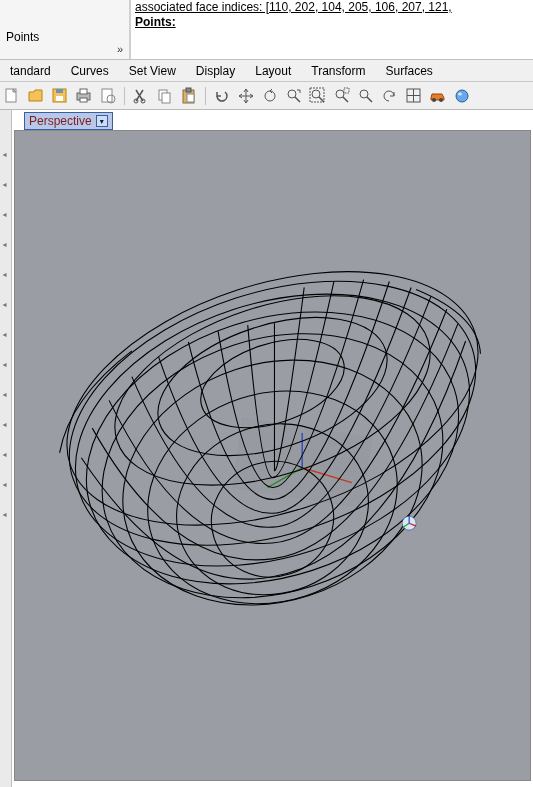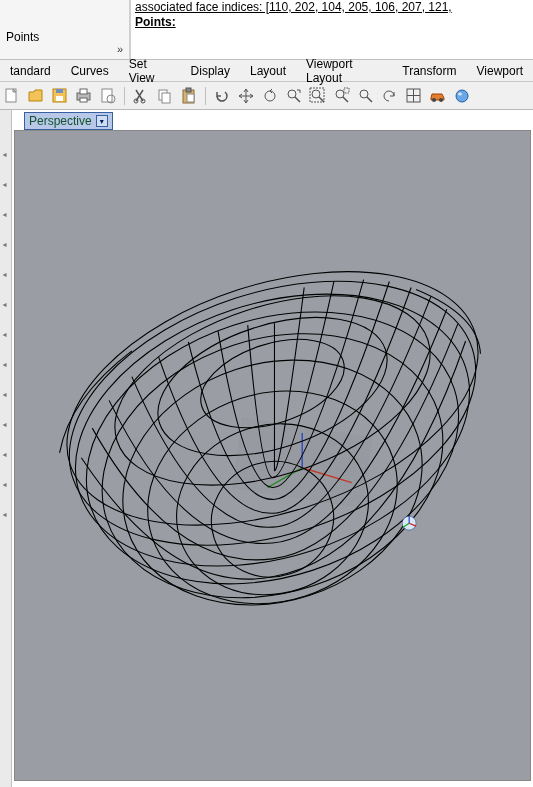--- a/index.html
+++ b/index.html
@@ -14,21 +14,21 @@
   .menubar { display: flex; align-items: center; height: 22px; background: #f0f0f0; border-bottom: 1px solid #c8c8c8; padding-left: 0; gap: 0; }
   .menubar span { padding: 3px 10px; cursor: default; }
   .toolbar { display: flex; align-items: center; height: 28px; background: #f0f0f0; border-bottom: 1px solid #b8b8b8; padding-left: 2px; gap: 4px; }
   .tb-icon { width: 20px; height: 20px; display: flex; align-items: center; justify-content: center; }
   .tb-sep { width: 1px; height: 18px; background: #c0c0c0; margin: 0 2px; }
   .workspace { display: flex; height: calc(787px - 60px - 22px - 28px); }
   .side-strip { width: 12px; background: #eaeaea; border-right: 1px solid #c0c0c0; display: flex; flex-direction: column; align-items: center; padding-top: 40px; gap: 24px; }
   .side-tick { width: 6px; height: 6px; color: #777; font-size: 8px; }
   .vp-container { flex: 1; background: #fff; padding: 2px; }
   .vp-header { display: inline-flex; align-items: center; background: #b8c8e8; border: 1px solid #3a5fa0; padding: 1px 4px; margin-left: 10px; }
-  .vp-header span { color: #14532d; font-weight: 400; }
+  .vp-header span { color: #7f1d1d; font-weight: 400; }
   .vp-drop { width: 12px; height: 12px; border: 1px solid #3a5fa0; margin-left: 4px; display: flex; align-items: center; justify-content: center; font-size: 8px; color: #002060; background: #d0dcf0; }
   .canvas { width: 100%; height: calc(100% - 22px); background: #9a9ea4; position: relative; border: 1px solid #888; }
   .canvas svg { position: absolute; inset: 0; }
 </style>
 </head>
 <body>
 
 <div class="top-row">
   <div class="obj-tree">
     <div>Points</div>
@@ -42,23 +42,22 @@
     </div>
   </div>
 </div>
 
 <div class="menubar">
   <span>tandard</span>
   <span>Curves</span>
   <span>Set View</span>
   <span>Display</span>
   <span>Layout</span>
-  <span>Viewport Layout</span>
   <span>Transform</span>
-  <span>Viewport</span>
+  <span>Surfaces</span>
 </div>
 
 <div class="toolbar">
   <div class="tb-icon">
       <svg width="18" height="18">
         <rect x="3" y="2" width="10" height="13" fill="#fff" stroke="#888"></rect>
         <path d="M10 2 L13 5 L10 5 Z" fill="#ddd" stroke="#888"></path>
       </svg>
     </div>
   <div class="tb-icon">

